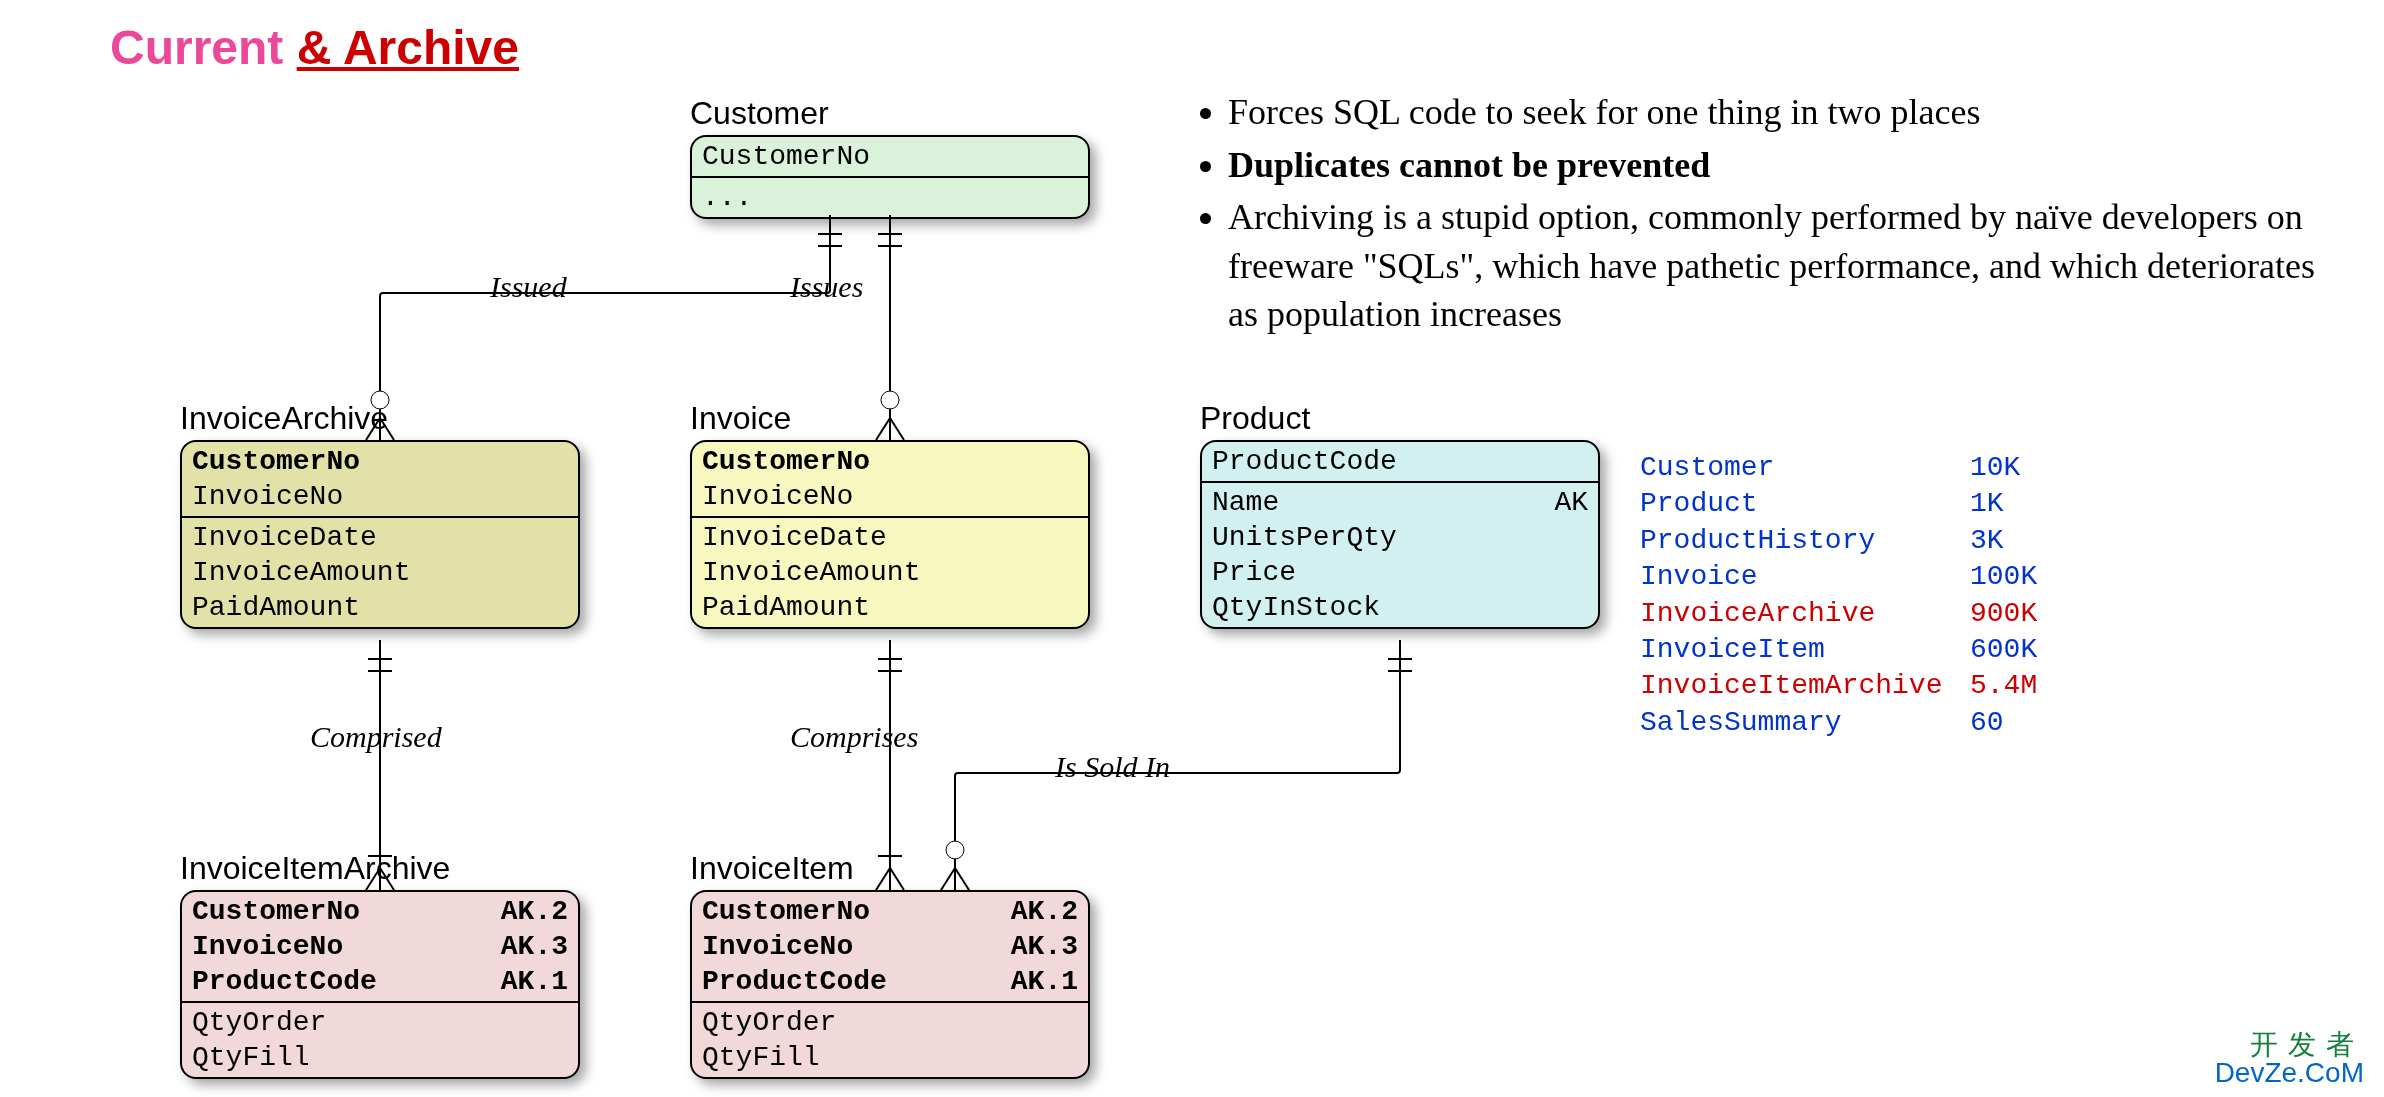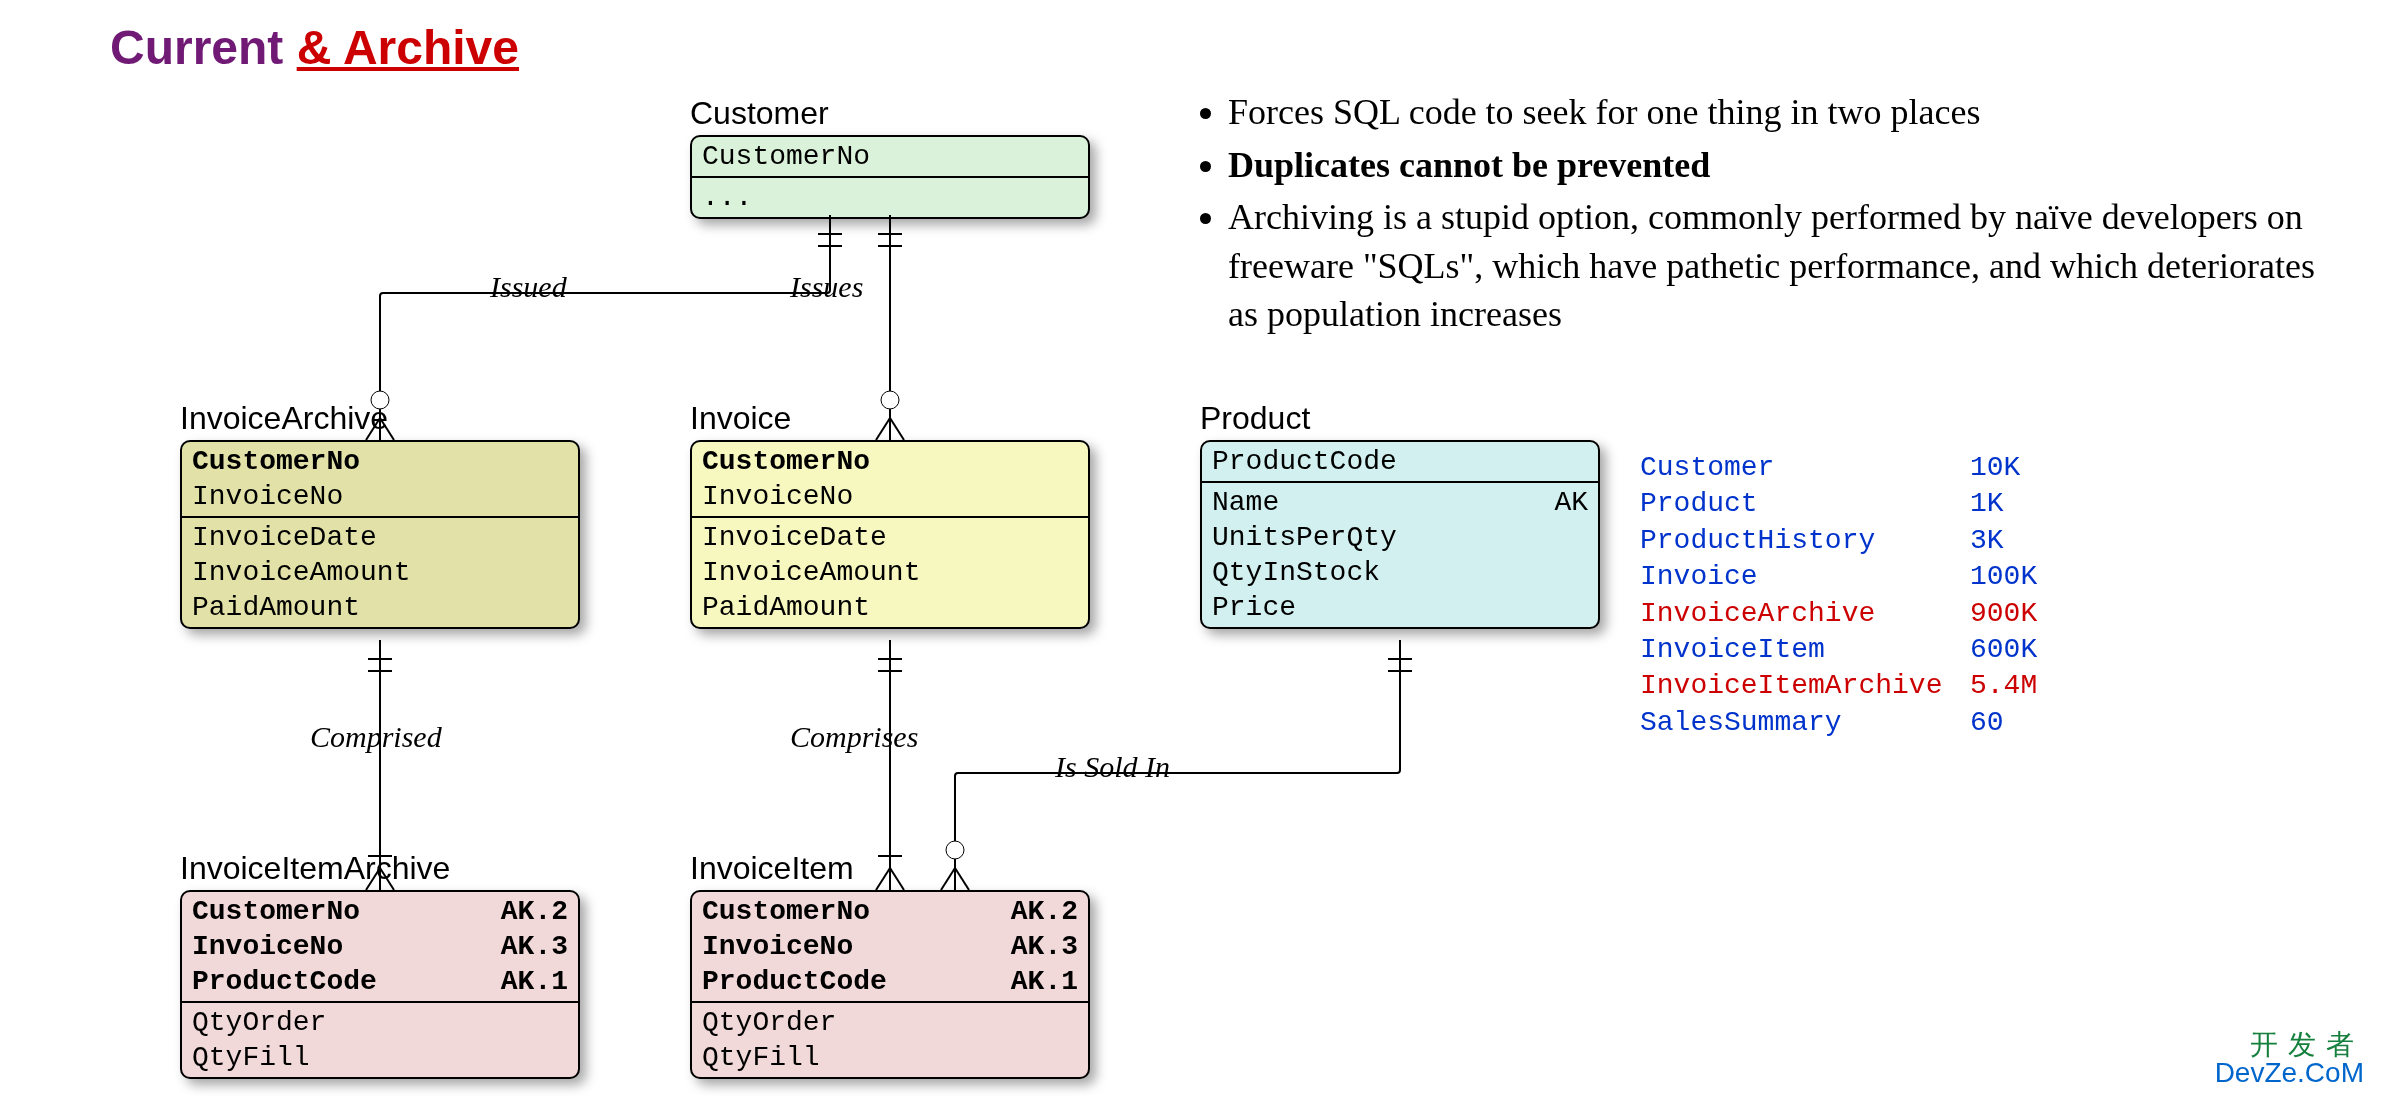--- a/index.html
+++ b/index.html
@@ -5,27 +5,27 @@
   * { box-sizing: border-box; }
   body {
     margin: 0; padding: 0;
     font-family: "Helvetica Neue", Helvetica, Arial, sans-serif;
     background: #fff;
     width: 2384px; height: 1097px;
     position: relative;
     overflow: hidden;
   }
   .title { position: absolute; left: 110px; top: 20px; font-size: 48px; font-weight: bold; }
-  .title-gray { color: #701a75; }
+  .title-gray { color: #ec4899; }
   .title-red { color: #c00; text-decoration: underline; }
 
   .ent {
     position: absolute;
     border: 2px solid #000;
-    border-radius: 10px;
+    border-radius: 16px;
     font-family: "Courier New", monospace;
     font-size: 28px;
     line-height: 1.25;
     overflow: hidden;
     box-shadow: 6px 6px 12px rgba(0,0,0,.35);
   }
   .ent .sect { padding: 2px 10px; }
   .ent .hr { border-top: 2px solid #000; }
   .ent-label {
     position: absolute;
@@ -125,22 +125,22 @@
 
 <div class="ent-label" style="left:1200px; top:400px;">Product</div>
 <div class="ent cyan" style="left:1200px; top:440px; width:400px;">
   <div class="sect">ProductCode</div>
   <div class="sect hr">
     <div class="row">
       <span>Name</span>
       <span class="ak">AK</span>
     </div>
     <div>UnitsPerQty</div>
+    <div>Price</div>
     <div>QtyInStock</div>
-    <div>Price</div>
   </div>
 </div>
 
 <div class="ent-label" style="left:180px; top:850px;">InvoiceItemArchive</div>
 <div class="ent pink" style="left:180px; top:890px; width:400px;">
   <div class="sect">
     <div class="row b">
         <span>CustomerNo</span>
         <span class="ak">AK.2</span>
       </div>

